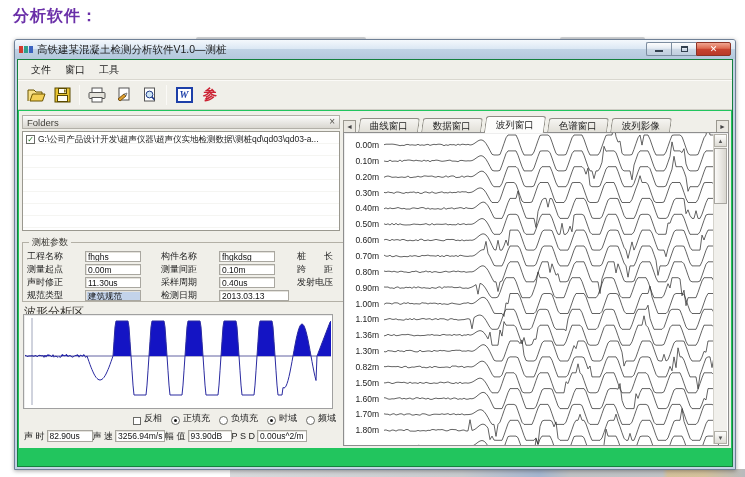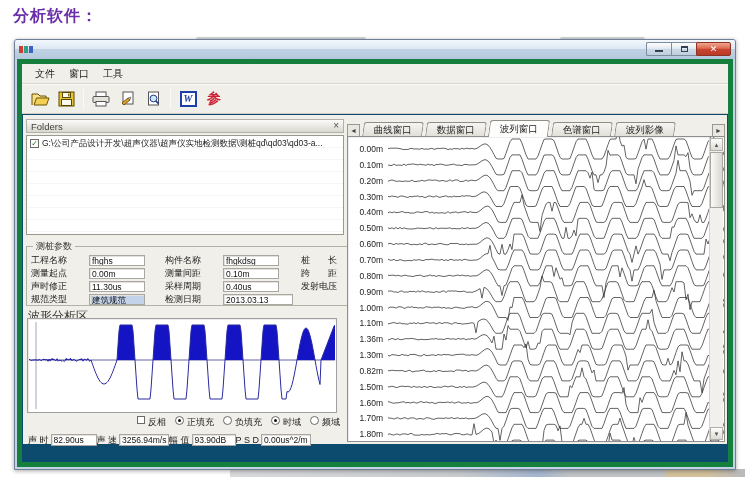--- a/index.html
+++ b/index.html
@@ -28,21 +28,21 @@
   .title-text { font-size:10.5px; color:#1c1c1c; white-space:nowrap; }
   .win-controls { position:absolute; right:4px; top:2px; display:flex; }
   .wbtn { width:25px; height:14px; border:1px solid #7c8da0; border-right-width:0; display:flex; align-items:center; justify-content:center;
     background:linear-gradient(#fdfdfd,#e4ebf3 45%,#cdd9e6 50%,#c0cfdf); font-size:8px; color:#333; }
   .wbtn.min { border-radius:2px 0 0 2px; }
   .wbtn.min i { width:8px; height:3px; border-bottom:2px solid #33414f; margin-top:2px; }
   .wbtn.max i { width:7px; height:6px; border:1px solid #33414f; border-top-width:2px; background:transparent; }
   .wbtn.close { width:35px; border-right-width:1px; border-radius:0 2px 2px 0; border-color:#8c3326;
     background:linear-gradient(#f0a590,#dd6a50 45%,#c84430 50%,#b83a28); color:#fff; font-weight:bold; font-size:9px; }
 
-  .inner { position:absolute; left:2px; right:2px; top:19px; bottom:2px; background:#0c4a6e; border:5px solid #15803d; }
+  .inner { position:absolute; left:2px; right:2px; top:19px; bottom:2px; background:#22c55e; border:1px solid #15803d; }
 
   .menubar { height:20px; display:flex; align-items:center; padding-left:6px; background:#f0efe9; border-bottom:1px solid #d9d7cf; }
   .menu-item { font-size:10px; color:#1a1a1a; padding:2px 7px; }
 
   .toolbar { height:30px; display:flex; align-items:center; padding-left:5px; background:#f0efe9;
     border-bottom:1px solid #cfcdc5; box-shadow:inset 0 1px 0 #fbfaf7; }
   .tbtn { width:26px; height:24px; display:flex; align-items:center; justify-content:center; border:1px solid transparent; border-radius:2px; }
   .tsep { width:1px; height:20px; background:#c3c1b9; border-right:1px solid #fbfaf7; margin:0 4px; }
   .word-box { width:17px; height:16px; border:2px solid #1d3fa8; background:#fff; color:#1d3fa8; font-weight:bold;
     font-size:10px; display:flex; align-items:center; justify-content:center; font-family:"Liberation Serif","DejaVu Serif",serif; font-style:italic; }
@@ -73,21 +73,21 @@
     border:1px solid #a9a7a0; box-shadow:inset 1px 1px 0 #e4e2dc; padding:0 2px; white-space:nowrap; overflow:hidden; flex:0 0 auto; }
   .pvalue.wide { width:70px; }
   .pvalue.selected { background:#c3d3ea; }
 
   .wave-title { position:absolute; left:2px; top:189px; font-size:12px; color:#33312c; }
   .plot { position:absolute; left:1px; top:199px; width:310px; height:95px; background:#fff; border:1px solid #a0a0a0;
     box-shadow:inset 1px 1px 0 #ececec; padding:1px; }
 
   .controls-row { position:absolute; left:0; right:4px; top:297px; height:13px; display:flex; align-items:center;
     justify-content:flex-end; gap:9px; }
-  .ctl { display:flex; align-items:flex-start; gap:3px; }
+  .ctl { display:flex; align-items:flex-end; gap:3px; }
   .ctl-label { font-size:9px; color:#222; white-space:nowrap; }
   .cbx2 { width:8px; height:8px; border:1px solid #6a6a66; background:#fff; }
   .radio { width:9px; height:9px; border:1px solid #6a6a66; border-radius:50%; background:#fff; position:relative; }
   .radio.on::after { content:""; position:absolute; left:2px; top:2px; width:3px; height:3px; border-radius:50%; background:#111; }
 
   .readouts { position:absolute; left:2px; right:0; top:314px; height:14px; display:flex; align-items:center; }
   .ro { display:flex; align-items:center; gap:2px; }
   .ro-label { font-size:9px; color:#222; white-space:nowrap; }
   .ro-value { font-size:8.5px; color:#111; height:12px; line-height:11px; background:#fff; border:1px solid #a9a7a0;
     box-shadow:inset 1px 1px 0 #e4e2dc; padding:0 2px; white-space:nowrap; overflow:hidden; }
@@ -138,20 +138,21 @@
   <div class="artifact a2"></div>
   <div class="taskbar-artifact"></div>
 
   <div class="window">
     <div class="titlebar">
       <span class="app-icon">
           <i class="d1"></i>
           <i class="d2"></i>
           <i class="d3"></i>
         </span>
+      <span class="title-text">高铁建某混凝土检测分析软件V1.0—测桩</span>
       <span class="win-controls">
         <span class="wbtn min">
             <i></i>
           </span>
         <span class="wbtn max">
             <i></i>
           </span>
         <span class="wbtn close">✕</span>
       </span>
     </div>

